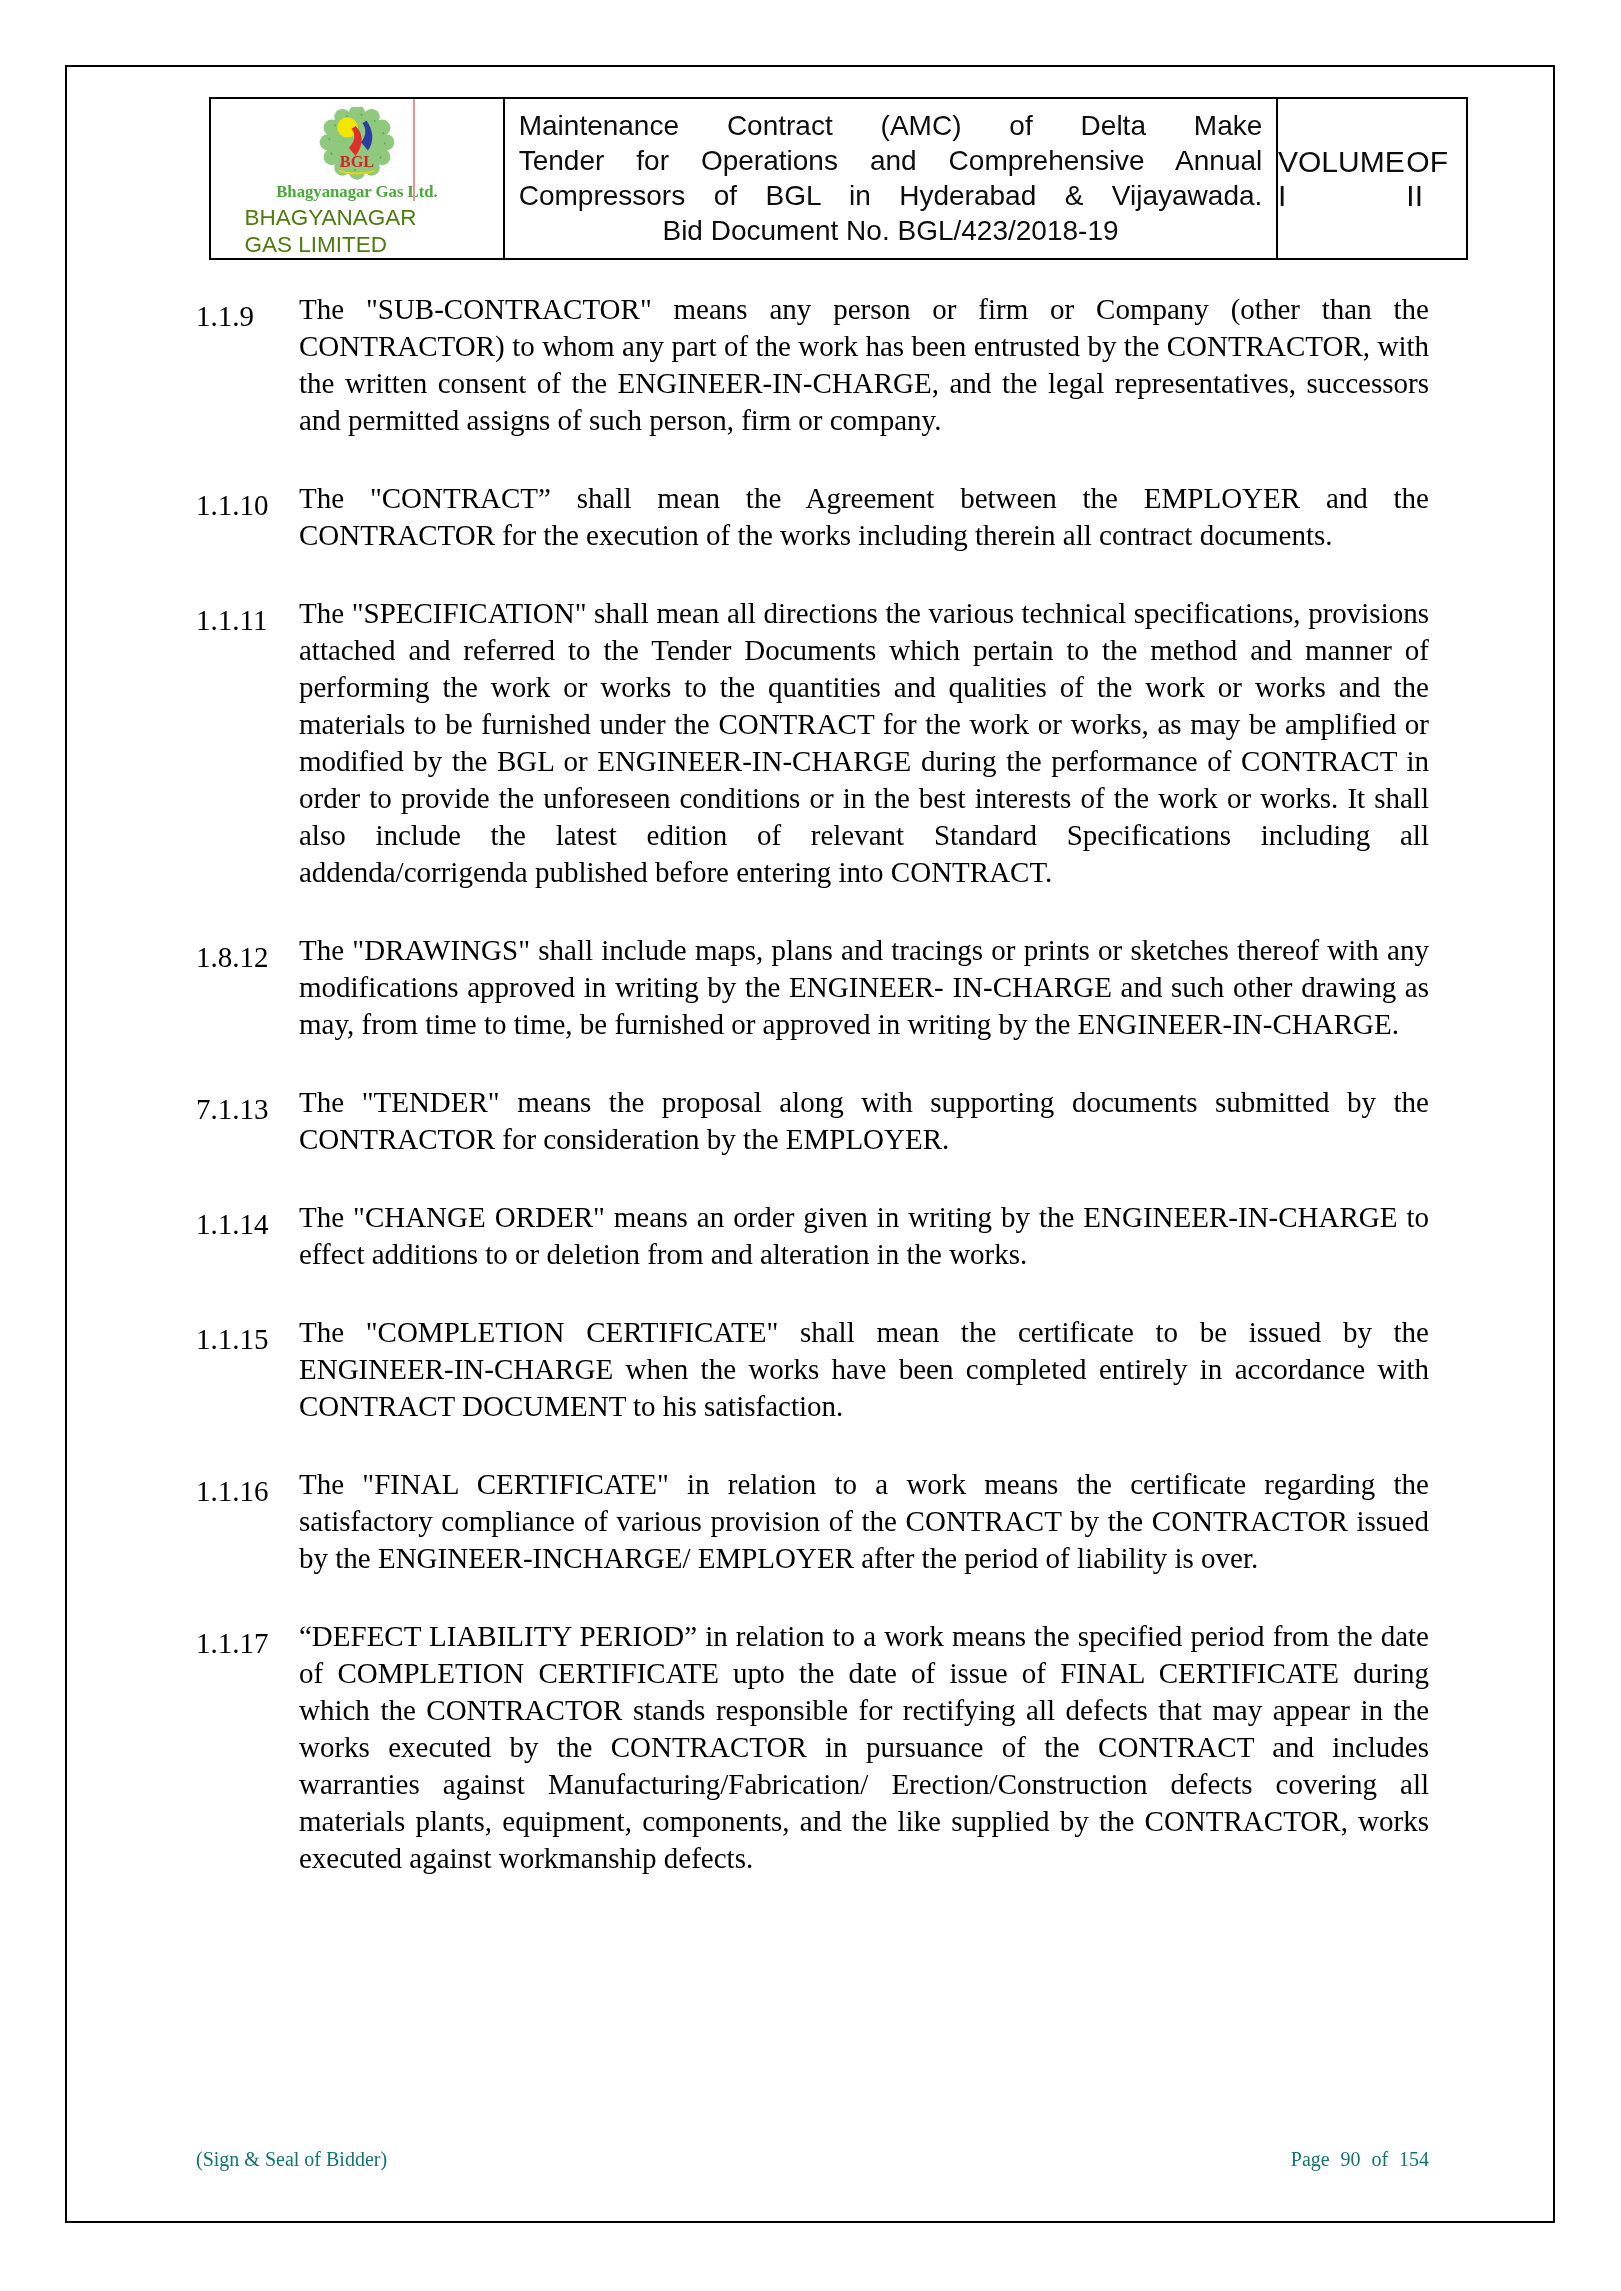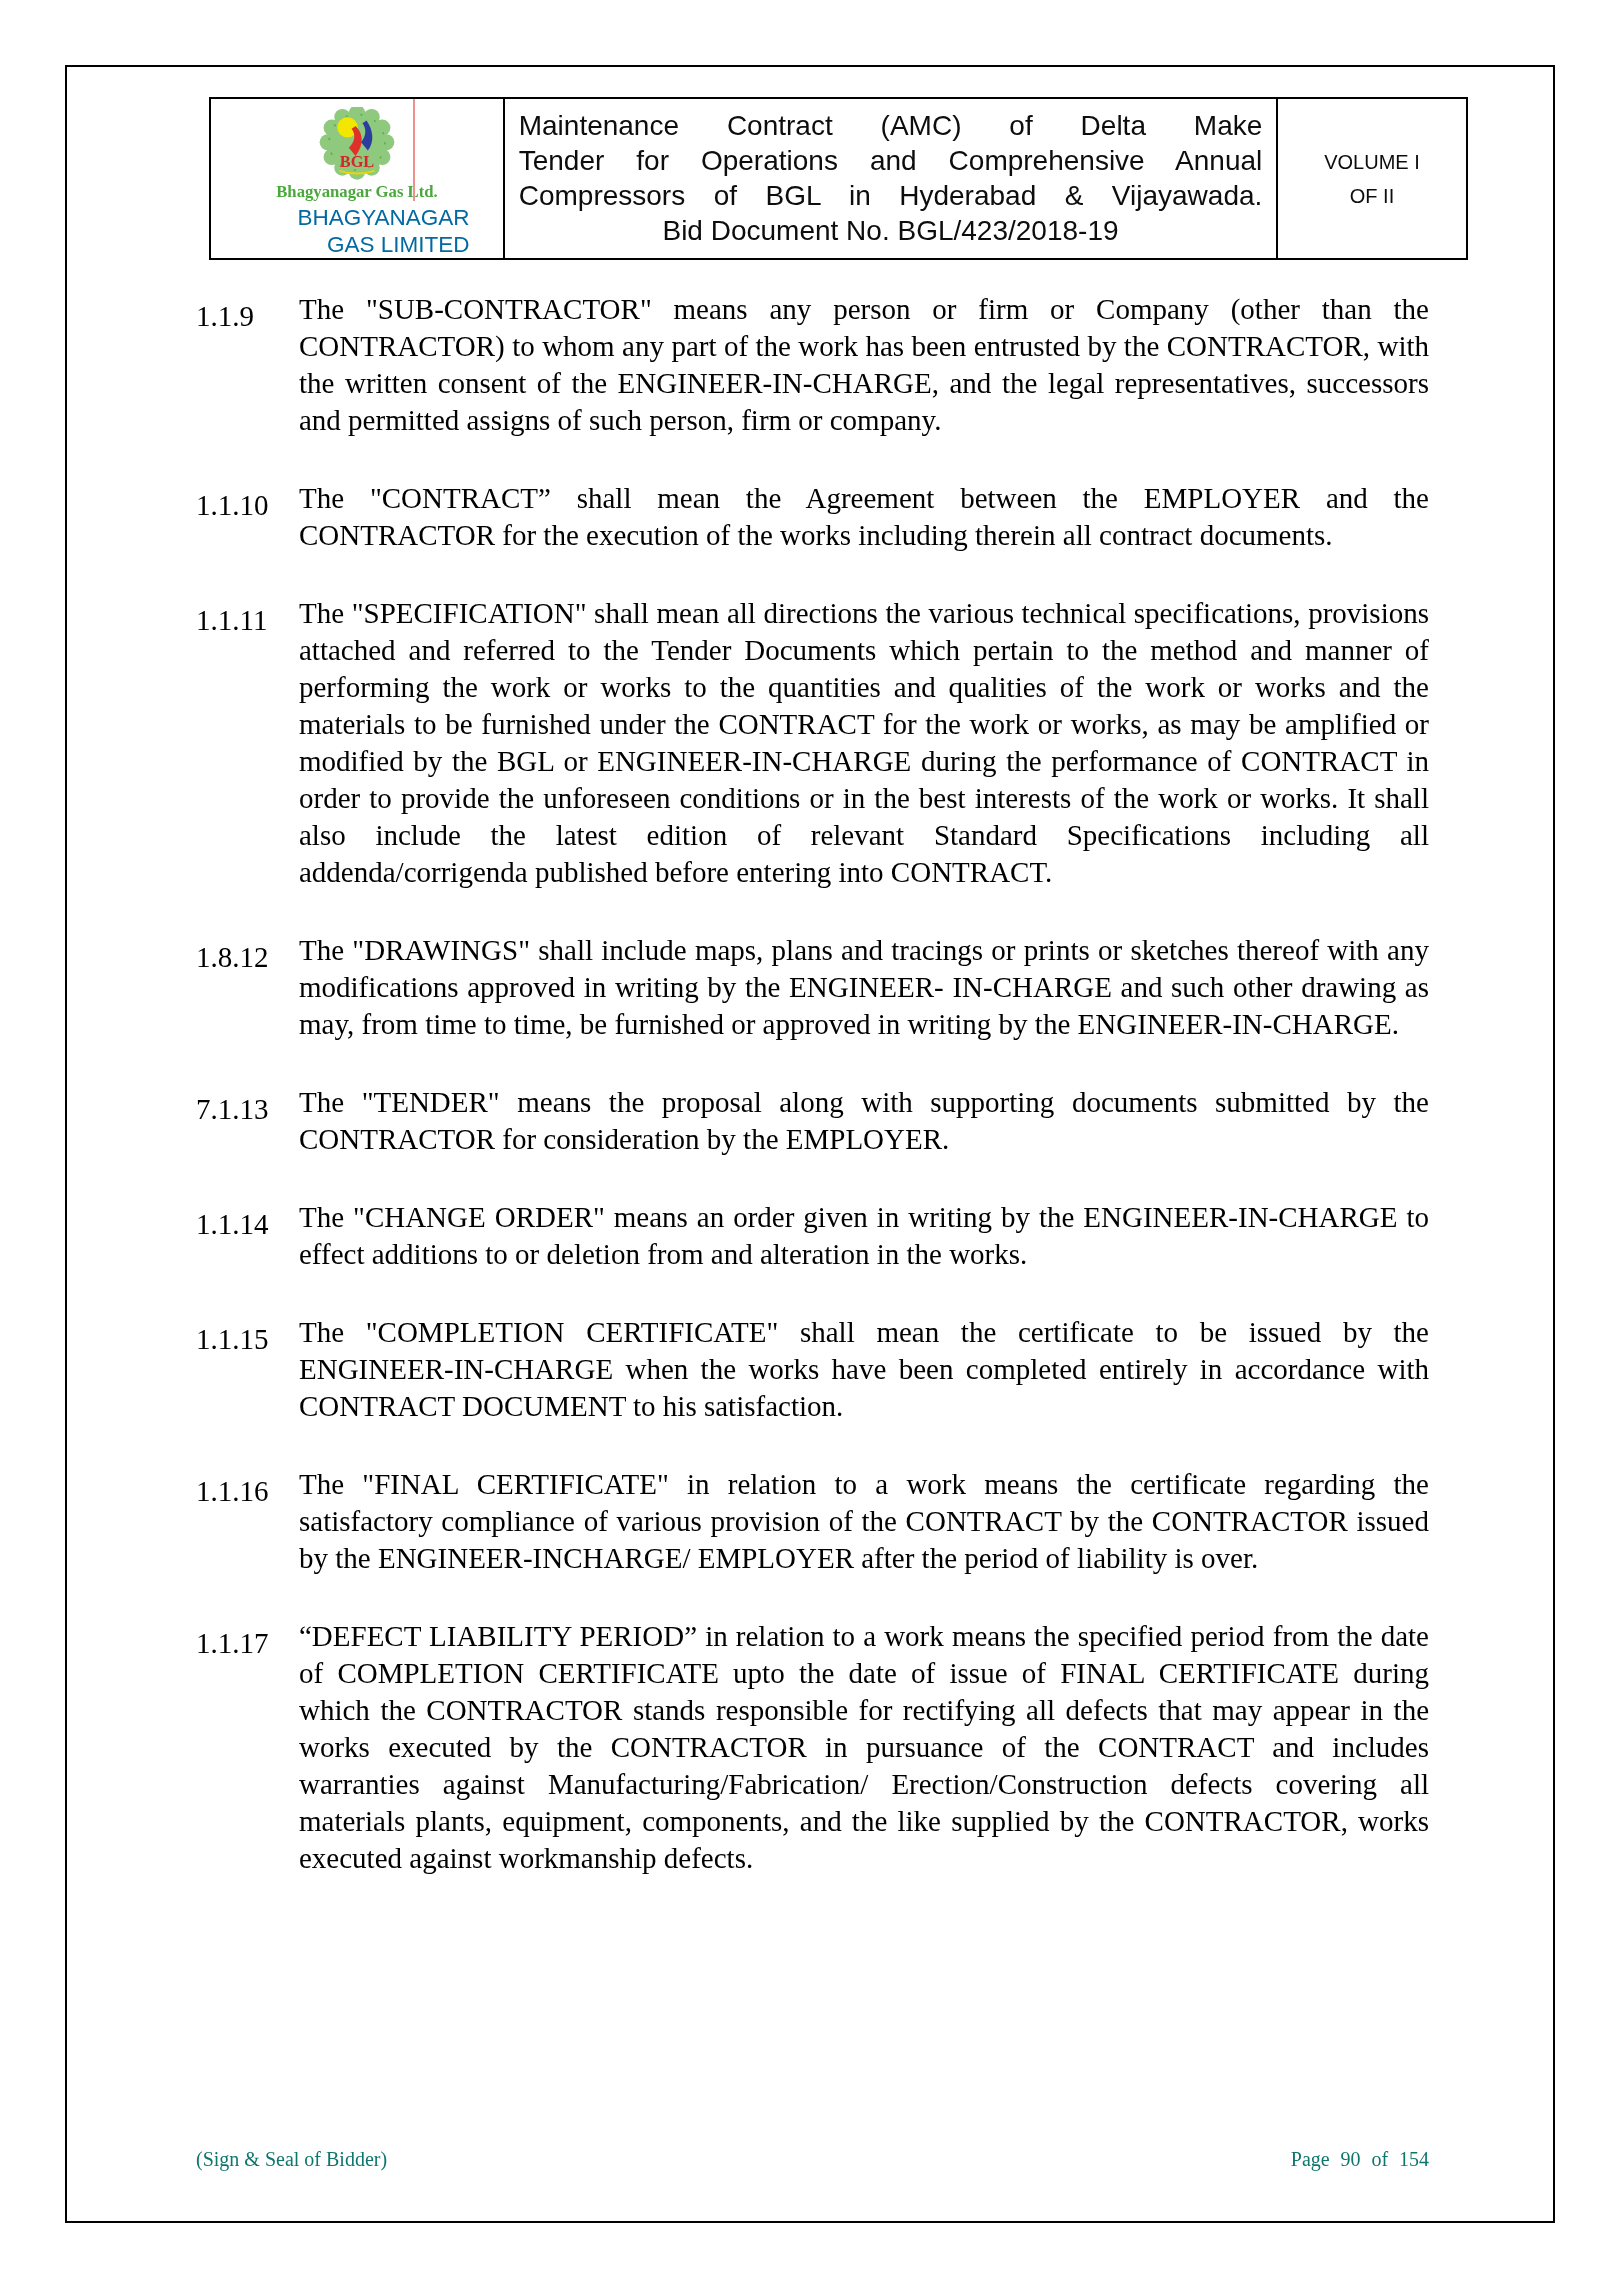--- a/index.html
+++ b/index.html
@@ -62,22 +62,22 @@
     font-size: 16.7px;
     line-height: 18.6px;
     color: #4aa83c;
     font-weight: bold;
     margin-top: 1px;
   }
   .company-name {
     font-family: "Liberation Sans", sans-serif;
     font-size: 22.5px;
     line-height: 26.5px;
-    color: #0369a1;
-    text-align: right;
+    color: #4d7c0f;
+    text-align: left;
     width: 225px;
     margin-top: 3.9px;
   }
   .title-cell {
     flex: 1;
     padding: 8.8px 13.7px 0 13.7px;
     font-family: "Liberation Sans", sans-serif;
     font-size: 28px;
     line-height: 35px;
     color: #0d0d0d;
@@ -88,25 +88,25 @@
     white-space: normal;
   }
   .title-line.centered {
     text-align: center;
     text-align-last: center;
   }
   .volume-cell {
     width: 190px;
     border-left: 2px solid #000000;
     display: flex;
-    flex-direction: column;
+    flex-direction: row;
     align-items: center;
     justify-content: center;
     font-family: "Liberation Sans", sans-serif;
-    font-size: 20px;
+    font-size: 30px;
     line-height: 34px;
     color: #0d0d0d;
   }
   
   .content {
     position: absolute;
     left: 196px;
     top: 291px;
     width: 1233px;
   }

